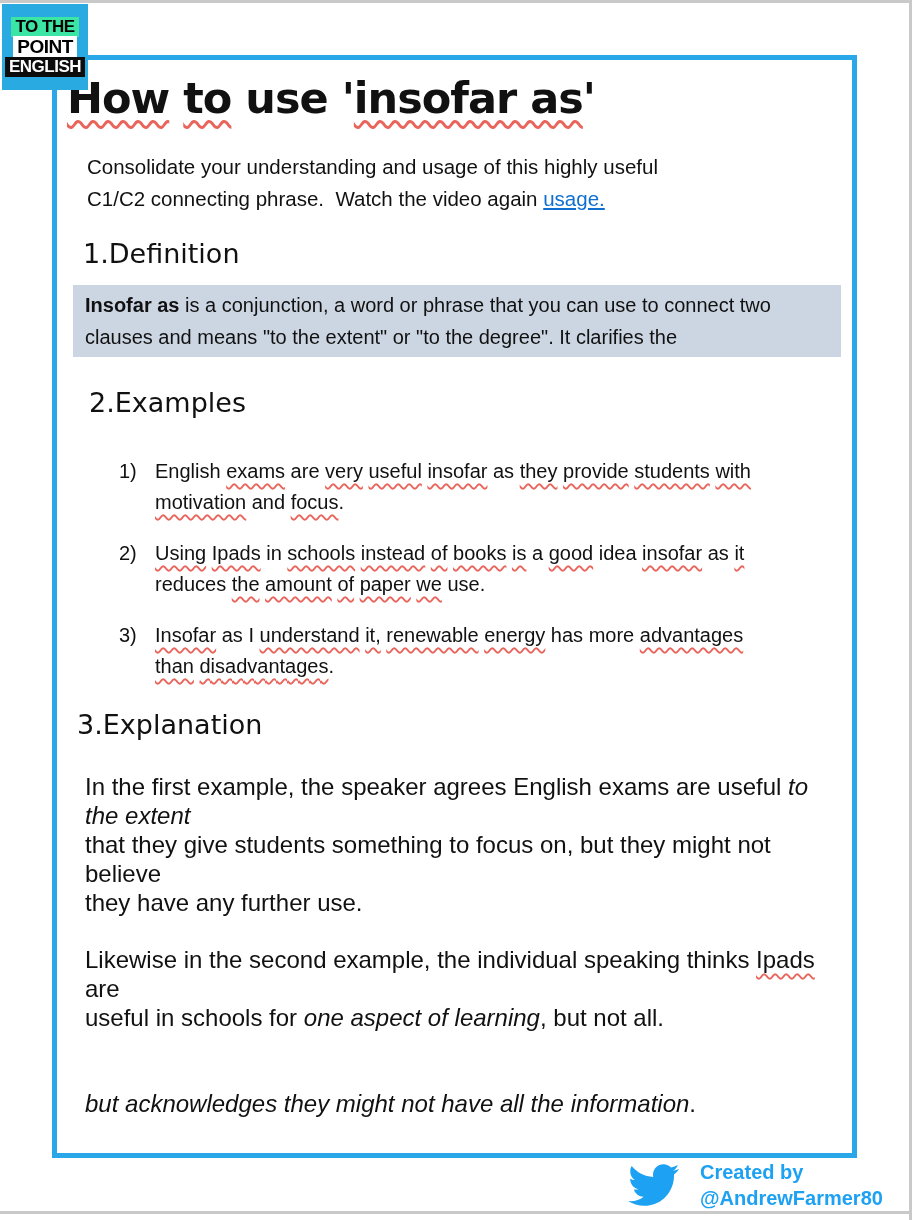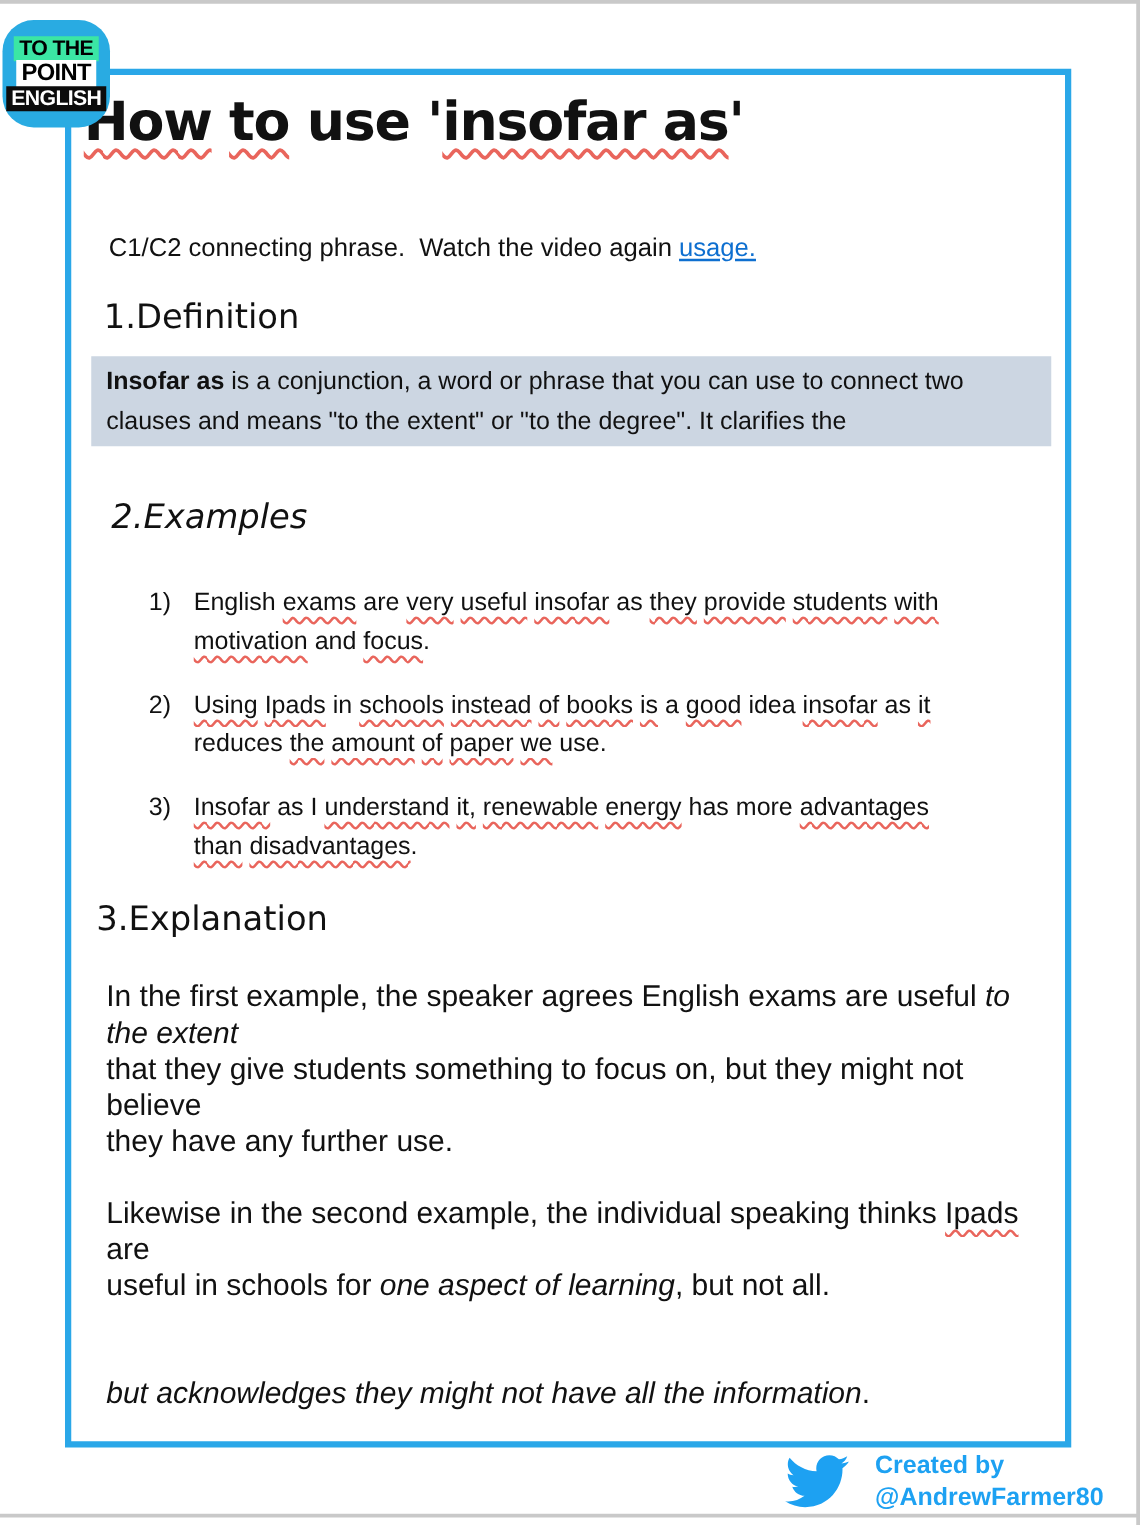--- a/index.html
+++ b/index.html
@@ -16,23 +16,23 @@
     width:912px;height:1220px;position:relative;background:#fff;
     font-family:"Liberation Sans", sans-serif;color:#111;overflow:hidden;
   }
   .edge{position:absolute;background:#c9c9c9;}
   .edge-top{left:0;top:0;width:912px;height:3px;}
   .edge-right{right:0;top:0;width:3px;height:1220px;}
   .edge-bottom{left:0;top:1211px;width:912px;height:3px;}
 
   
   .logo{
-    position:absolute;left:2px;top:16px;width:86px;height:86px;
+    position:absolute;left:2px;top:4px;width:86px;height:86px;
     background:var(--logo-blue);z-index:5;display:flex;flex-direction:column;
-    align-items:center;justify-content:center;border-radius:25px;
+    align-items:center;justify-content:center;
   }
   .logo span{display:block;font-weight:700;letter-spacing:-0.5px;line-height:1.05;padding:1px 4px;white-space:nowrap;}
   .logo .l1{background:var(--logo-green);color:#000;font-size:17px;}
   .logo .l2{background:#fff;color:#000;font-size:19px;margin-top:-1px;}
   .logo .l3{background:#0c0c0c;color:#fff;font-size:17px;margin-top:-1px;}
 
   
   .frame{
     position:absolute;left:52px;top:55px;width:805px;height:1103px;
     box-sizing:border-box;border:5px solid var(--frame-blue);background:#fff;
@@ -48,21 +48,21 @@
   }
   h2{
     font-family:"DejaVu Sans", sans-serif;font-weight:400;font-size:27px;line-height:34px;margin:0;
   }
   .h-def{margin:22px 0 0 26px;}
   .defbox{
     margin:14px 0 0 16px;width:768px;box-sizing:border-box;
     background:var(--highlight-bg);padding:4px 12px;
     font-size:20px;line-height:32px;
   }
-  .h-ex{margin:40px 0 0 32px;font-style:italic;}
+  .h-ex{margin:29px 0 0 32px;}
   .examples{margin:36px 0 0 62px;}
   .example{display:flex;margin-bottom:20px;font-size:20px;line-height:31px;}
   .example .num{width:28px;flex:0 0 28px;}
   .example .extext{margin-left:8px;}
   .h-expl{margin:26px 0 0 20px;}
   .para{margin:30px 24px 0 28px;font-size:24px;line-height:29px;}
   .para + .para{margin-top:28px;}
 
   
   .sq{
@@ -95,21 +95,21 @@
 
 <div class="logo">
   <span class="l1">TO THE</span>
   <span class="l2">POINT</span>
   <span class="l3">ENGLISH</span>
 </div>
 
 <div class="frame">
   <h1 class="title"><span class="sq">How</span><span> </span><span class="sq">to</span><span> use '</span><span class="sq">insofar as</span><span>'</span></h1>
 
-  <p class="intro"><br><span>C1/C2 connecting phrase.&nbsp; Watch the video again </span><span class="link">usage.</span></p>
+  <p class="intro"><span>Consolidate your understanding and usage of this highly useful</span><br><span>C1/C2 connecting phrase.&nbsp; Watch the video again </span><span class="link">usage.</span></p>
 
   <h2 class="h-def">1.Definition</h2>
   <div class="defbox"><span class="b">Insofar as</span><span> is a conjunction, a word or phrase that you can use to connect two</span><br><span>clauses and means "to the extent" or "to the degree". It clarifies the</span><br></div>
 
   <h2 class="h-ex">2.Examples</h2>
   <div class="examples">
     <div class="example">
       <span class="num">1)</span>
       <span class="extext"><span>English </span><span class="sq">exams</span><span> are </span><span class="sq">very</span><span> </span><span class="sq">useful</span><span> </span><span class="sq">insofar</span><span> as </span><span class="sq">they</span><span> </span><span class="sq">provide</span><span> </span><span class="sq">students</span><span> </span><span class="sq">with</span><br><span class="sq">motivation</span><span> and </span><span class="sq">focus</span><span>.</span></span>
     </div>

